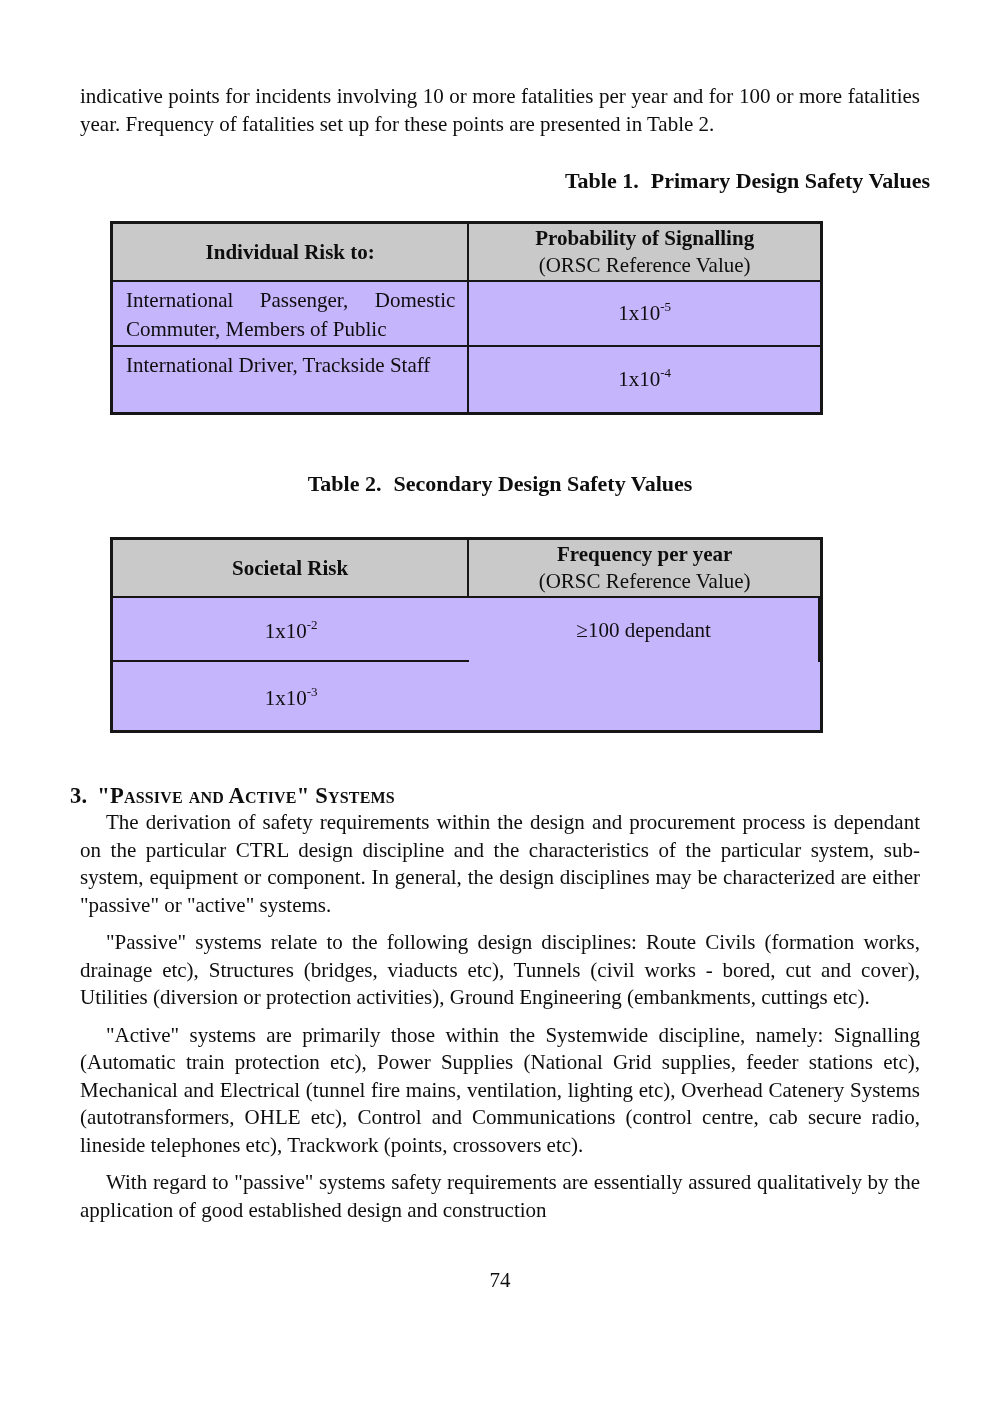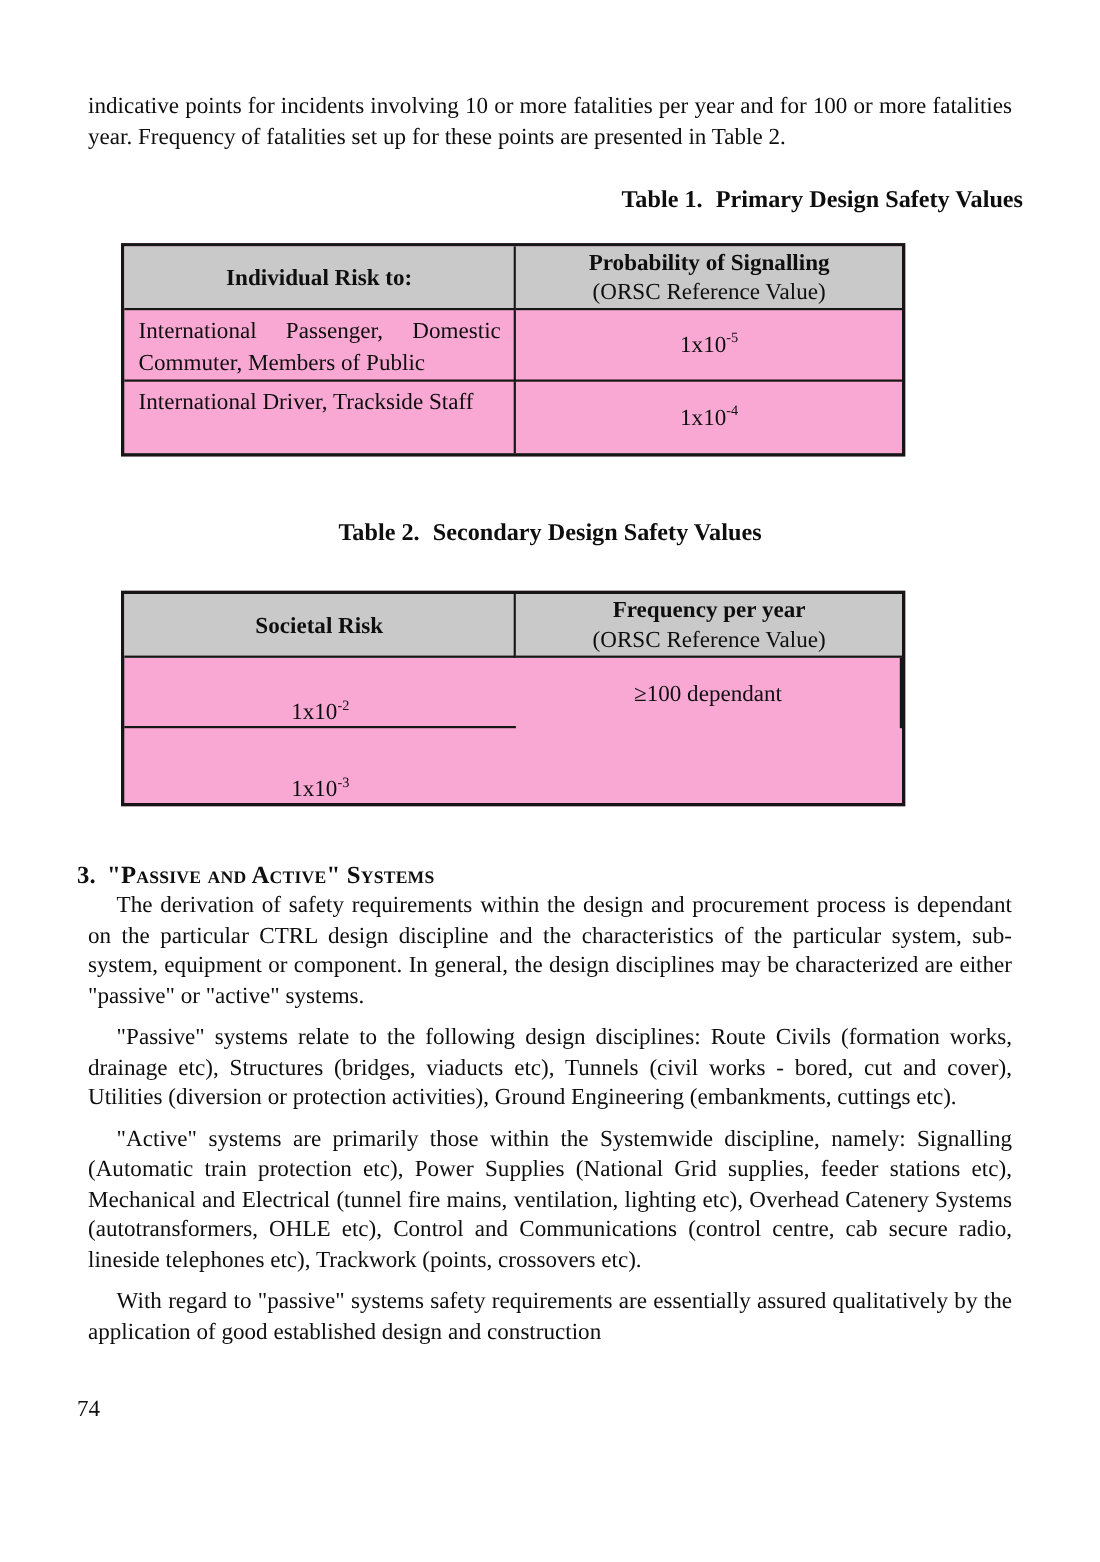--- a/index.html
+++ b/index.html
@@ -37,21 +37,21 @@
   #t1-title { margin-top: 30px; text-align: right; }
   #t2-title { margin-top: 56px; }
 
   .dtable {
     width: 713px;
     margin-left: 40px;
     border: 3px solid #161616;
     display: grid;
     grid-template-columns: 50.4% 49.6%;
     box-sizing: border-box;
-    background: #f9a8d4;
+    background: #c4b5fd;
   }
   #table1 { margin-top: 27px; grid-template-rows: 58px 65px 65px; }
   #table2 { margin-top: 40px; grid-template-rows: 58px 64px 68px; }
 
   .cell {
     box-sizing: border-box;
     font-size: 21px;
     display: flex;
     flex-direction: column;
     justify-content: center;
@@ -67,40 +67,41 @@
   .cell.labelcell.just {
     display: block;
     text-align: justify;
     padding: 4px 12px 0 13px;
     line-height: 29px;
     justify-content: flex-start;
   }
   .cell.labelcell.center { text-align: center; }
 
   .cell.valcell { text-align: center; }
-  .cell.valcell.top { justify-content: flex-end; padding-top: 5px; }
+  .cell.valcell.top { justify-content: center; padding-top: 5px; }
   .val sup, .cell sup {
     font-size: 13px;
     line-height: 0;
     position: relative;
     top: -1px;
   }
 
   .section-heading {
     margin: 50px 0 0 0;
     font-size: 22.5px;
     font-weight: bold;
     letter-spacing: 0.2px;
   }
   .section-heading .sc { font-variant: small-caps; margin-left: 10px; }
 
   .flowpara { margin-top: 0; }
 
   .page-number {
     margin-top: 44px;
+    text-align: center;
     font-size: 21px;
   }
 </style>
 </head>
 <body>
 
 <div class="page">
 
   <p class="para">indicative points for incidents involving 10 or more fatalities per year and for 100 or more fatalities year.  Frequency of fatalities set up for these points are presented in Table 2.</p>
 

